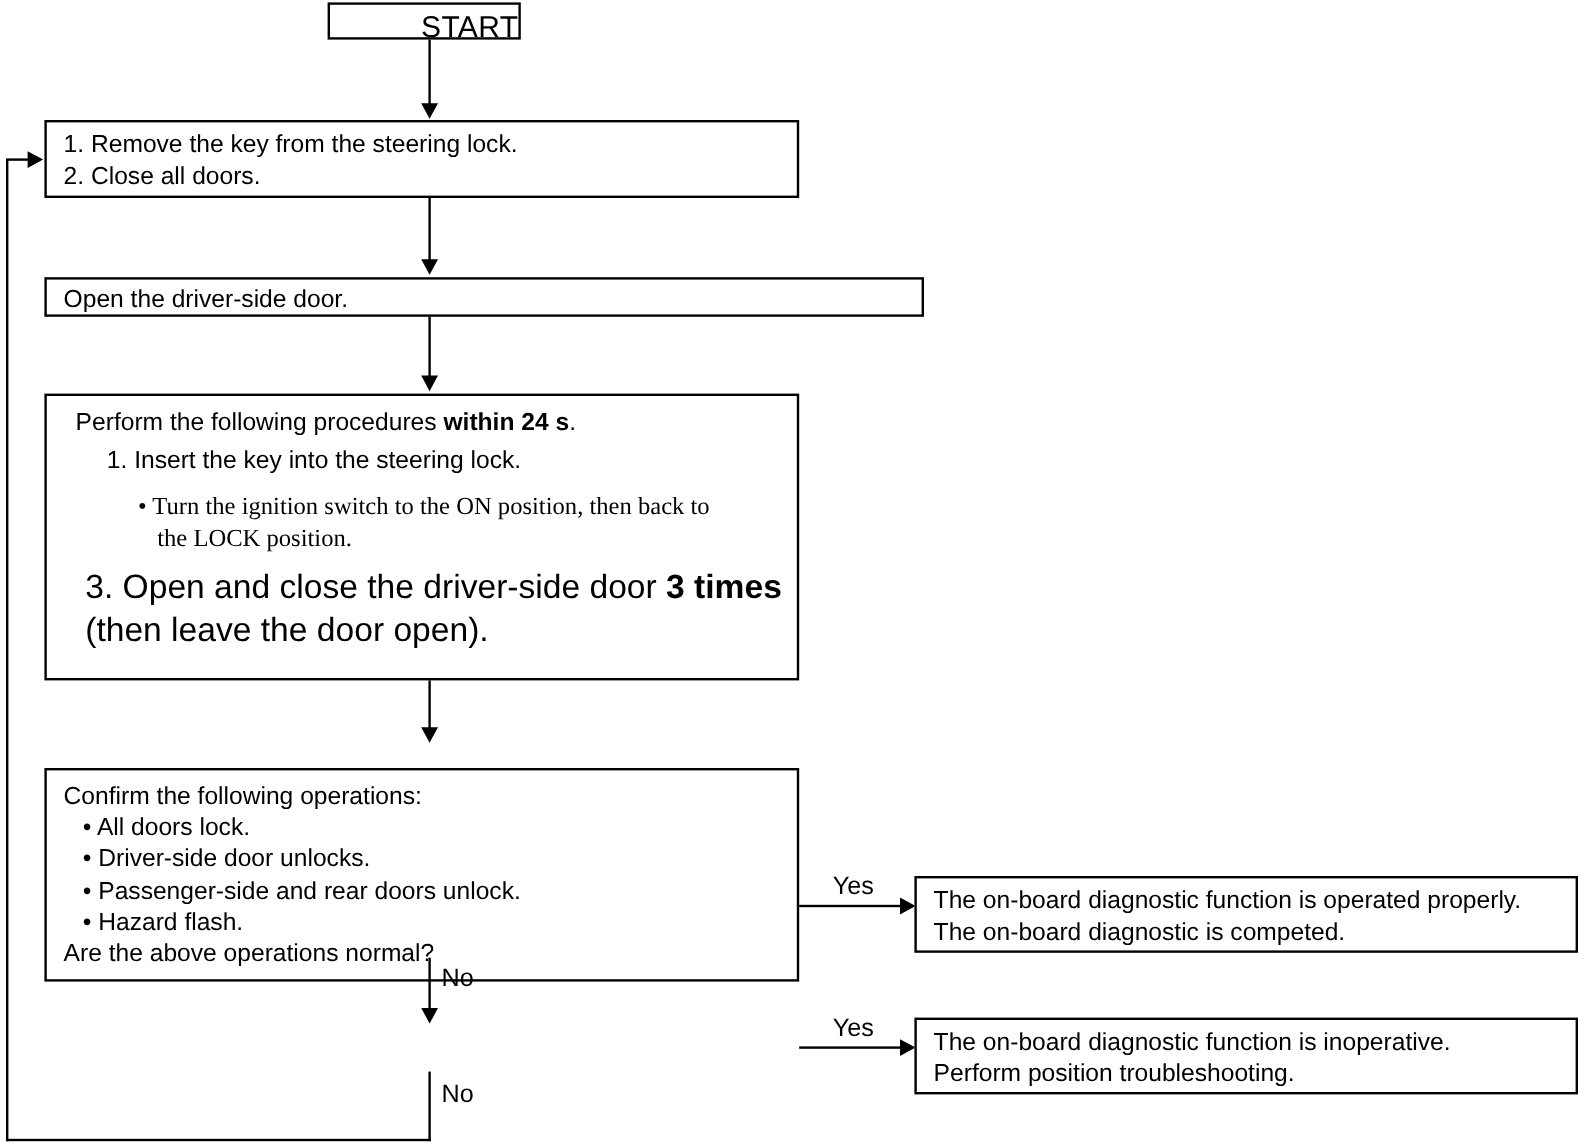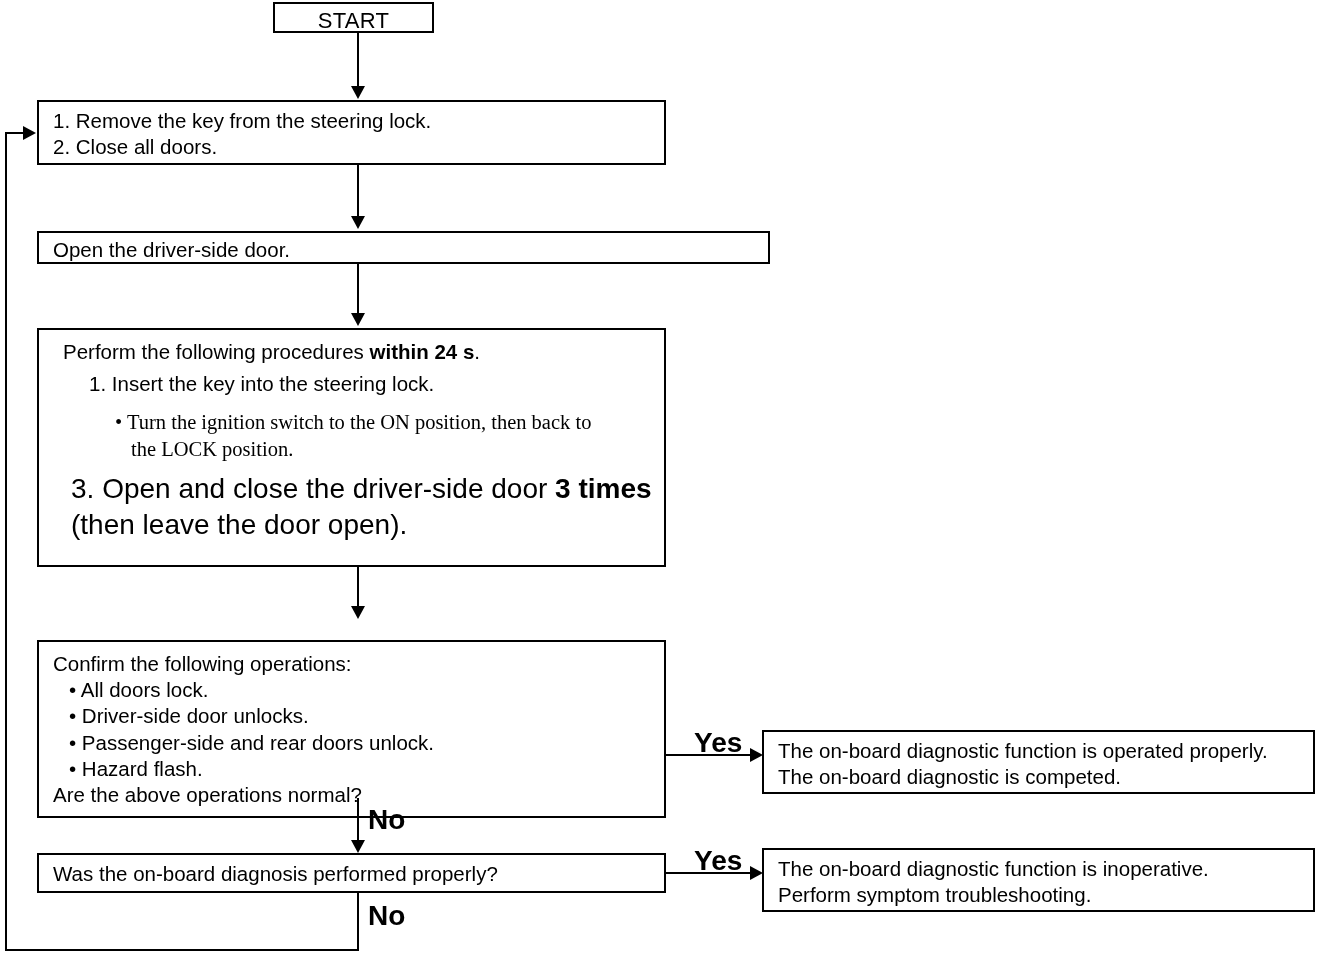--- a/index.html
+++ b/index.html
@@ -20,22 +20,22 @@
   }
   
   .box {
     position: absolute;
     box-sizing: border-box;
     border: 2px solid #000000;
     background: #ffffff;
     line-height: 1.28;
   }
   .box-start {
-    text-align: center;
-    font-size: 22px;
+    text-align: right;
+    font-size: 25px;
     letter-spacing: 0.3px;
   }
   .box-text {
     font-size: 20.5px;
   }
   .pad {
     padding: 6px 10px 6px 14px;
   }
   .ln { display: block; white-space: nowrap; }
   .b  { font-weight: bold; }
@@ -73,22 +73,22 @@
   .arrow-right {
     position: absolute;
     width: 0; height: 0;
     border-top: 7px solid transparent;
     border-bottom: 7px solid transparent;
     border-left: 13px solid #000000;
   }
   
   .edge-label {
     position: absolute;
-    font-size: 28px;
-    font-weight: bold;
+    font-size: 21px;
+    font-weight: normal;
     white-space: nowrap;
   }
 </style>
 </head>
 <body>
 
 <div id="canvas">
 
   <div class="box box-start" style="left:273px; top:2px; width:161px; height:31px; padding-top:3px;">
     <span class="ln"></span>
@@ -150,31 +150,28 @@
 
   <div class="box box-text pad" style="left:762px; top:730px; width:553px; height:64px;">
     <span class="ln">The on-board diagnostic function is operated properly.</span>
     <span class="ln">The on-board diagnostic is competed.</span>
   </div>
 
   <div class="vline" style="left:357px; top:798px; height:44px;"></div>
   <div class="arrow-down" style="left:351px; top:840px;"></div>
   <div class="edge-label" style="left:368px; top:804px;">No</div>
 
-  <div class="box box-text pad" style="left:37px; top:853px; width:629px; height:40px; padding-top:6px;">
-    <span class="ln">Was the on-board diagnosis performed properly?</span>
-  </div>
 
   <div class="hline" style="left:666px; top:872px; width:88px;"></div>
   <div class="arrow-right" style="left:750px; top:866px;"></div>
   <div class="edge-label" style="left:694px; top:845px;">Yes</div>
 
   <div class="box box-text pad" style="left:762px; top:848px; width:553px; height:64px;">
     <span class="ln">The on-board diagnostic function is inoperative.</span>
-    <span class="ln">Perform symptom troubleshooting.</span>
+    <span class="ln">Perform position troubleshooting.</span>
   </div>
 
   <div class="edge-label" style="left:368px; top:900px;">No</div>
   <div class="vline" style="left:357px; top:893px; height:58px;"></div>
   <div class="hline" style="left:5px; top:949px; width:354px;"></div>
   <div class="vline" style="left:5px; top:133px; height:818px;"></div>
   <div class="hline" style="left:5px; top:132px; width:20px;"></div>
   <div class="arrow-right" style="left:23px; top:126px;"></div>
 
 </div>

